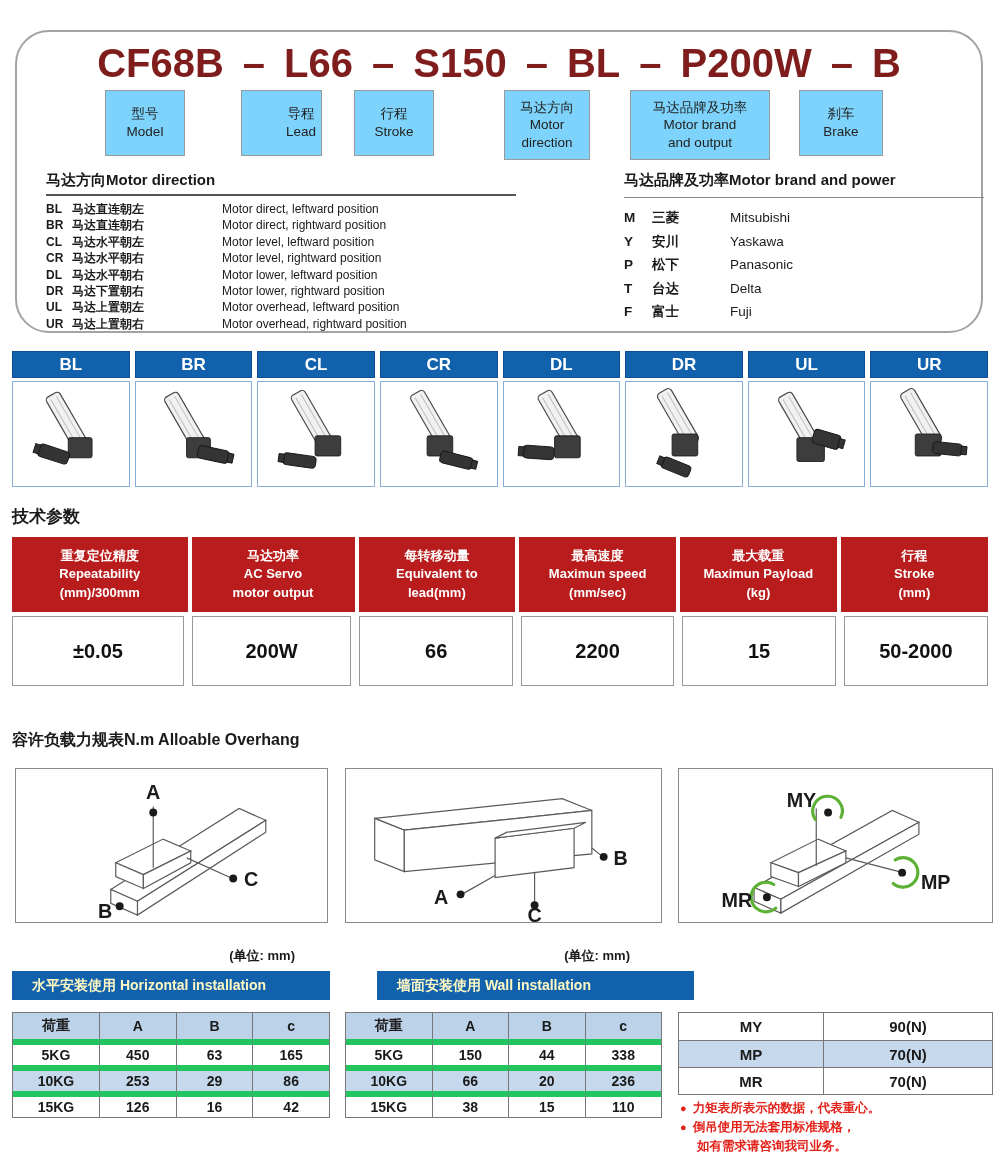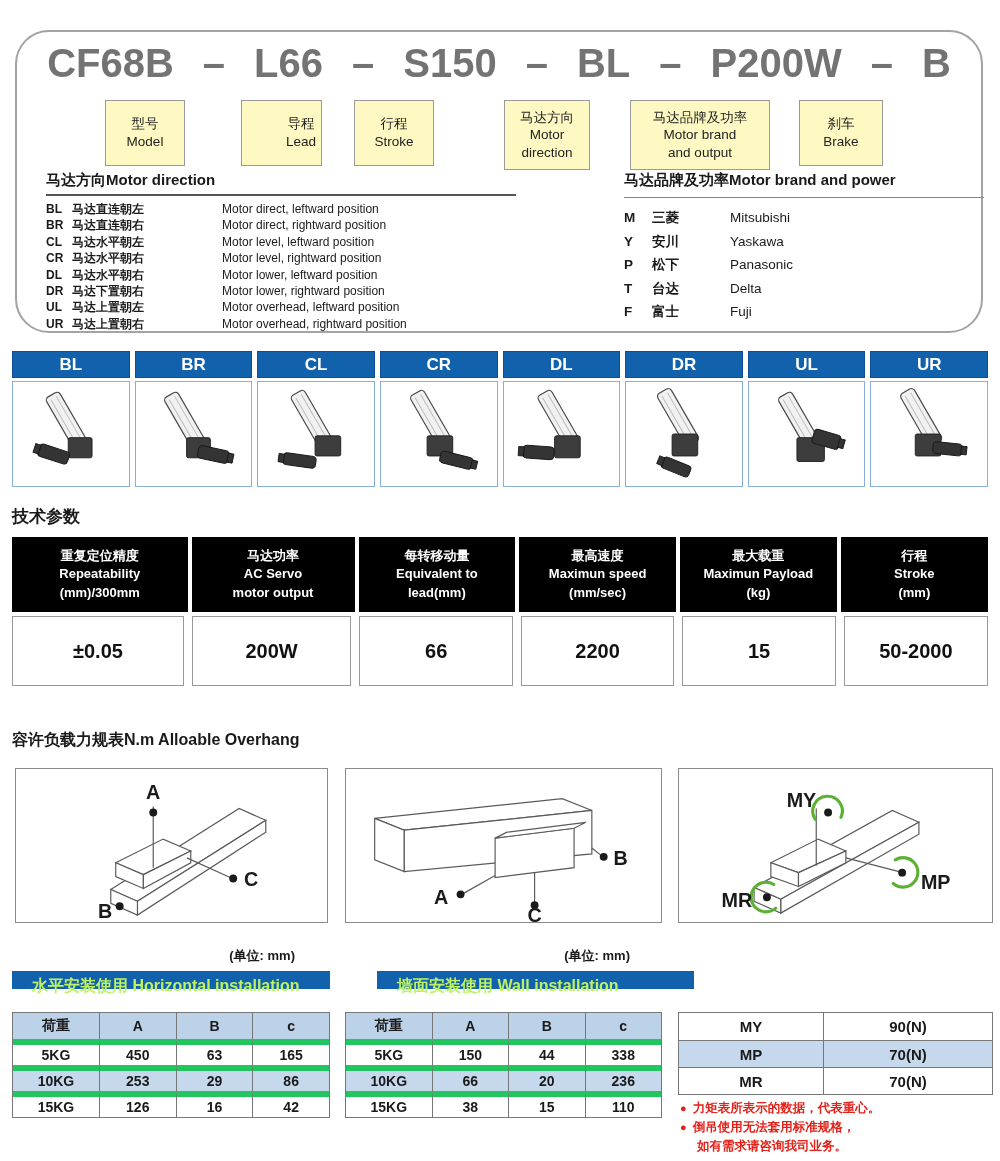--- a/index.html
+++ b/index.html
@@ -5,26 +5,26 @@
   * { margin:0; padding:0; box-sizing:border-box; }
   html,body { background:#ffffff; }
   body {
     width:1000px; height:1161px; position:relative;
     font-family:"Liberation Sans","DejaVu Sans",sans-serif; color:#1a1a1a;
   }
   
   .top-box { position:absolute; left:15px; top:30px; width:968px; height:303px;
     border:2px solid #a3a3a3; border-radius:34px; background:#fff; }
   .model-title { position:absolute; left:0; right:0; top:10px; height:42px;
-    display:flex; justify-content:center; align-items:center; gap:29px;
-    font-size:40px; font-weight:bold; color:#737373; letter-spacing:0; }
+    display:flex; justify-content:center; align-items:center; gap:19px;
+    font-size:40px; font-weight:bold; color:#7f1d1d; letter-spacing:0; }
   .model-title .dash { font-weight:bold; }
-  .mbox { position:absolute; top:58px; border:1.5px solid #9a9a9a; background:#fef9c3;
+  .mbox { position:absolute; top:58px; border:1.5px solid #9a9a9a; background:#7dd3fc;
     display:flex; flex-direction:column; justify-content:center; align-items:center;
-    text-align:center; font-size:13.5px; line-height:1.3; color:#222;margin-top:10px; }
+    text-align:center; font-size:13.5px; line-height:1.3; color:#222; }
   .mb0 { left:88px;  width:80px;  height:66px; }
   .mb1 { left:224px; width:81px;  height:66px;padding-left:39px; }
   .mb2 { left:337px; width:80px;  height:66px; }
   .mb3 { left:487px; width:86px;  height:70px; }
   .mb4 { left:613px; width:140px; height:70px; }
   .mb5 { left:782px; width:84px;  height:66px; }
   .dir-block { position:absolute; left:29px; top:139px; width:470px; }
   .dir-head { font-size:15px; font-weight:bold; padding-bottom:4px;
     border-bottom:2px solid #555; }
   .dir-rows { margin-top:5px; }
@@ -45,41 +45,41 @@
   .img-col {}
   .img-header { height:27px; background:#1261ad; border:1px solid #0d4f94;
     color:#fff; font-weight:bold; font-size:17px; display:flex;
     align-items:center; justify-content:center; }
   .img-box { margin-top:3px; height:106px; border:1px solid #87afd9;
     background:#fff; display:flex; align-items:center; justify-content:center; }
   
   .tech-title { position:absolute; left:12px; top:505px; font-size:17px; font-weight:bold; }
   .tech-header { position:absolute; left:12px; top:537px; width:976px; height:75px;
     display:grid; grid-template-columns:1.12fr 1.04fr 1fr 1fr 1fr 0.94fr; column-gap:4px; }
-  .tech-header .cell { background:#000000; color:#fff; display:flex;
+  .tech-header .cell { background:#b91c1c; color:#fff; display:flex;
     flex-direction:column; justify-content:center; align-items:center;
     text-align:center; font-size:13px; font-weight:bold; line-height:1.42; }
   .tech-values { position:absolute; left:12px; top:616px; width:976px; height:70px;
     display:grid; grid-template-columns:1.12fr 1.04fr 1fr 1fr 1fr 0.94fr; column-gap:8px; }
   .tech-values .cell { background:#fff; border:1px solid #999; display:flex;
     align-items:center; justify-content:center; font-size:20px; font-weight:bold; color:#111; }
   
   .overhang-title { position:absolute; left:12px; top:730px; font-size:16px; font-weight:bold; }
   .diag { position:absolute; top:768px; height:155px; border:1.5px solid #8a8a8a; background:#fff; }
   .d1 { left:15px;  width:313px; }
   .d2 { left:345px; width:317px; }
   .d3 { left:678px; width:315px; }
   .diag svg { display:block; width:100%; height:100%; }
   .dlabel { font-size:20px; font-weight:bold; fill:#1a1a1a; }
   
   .unit-label { position:absolute; top:947px; font-size:13px; font-weight:bold; text-align:right; }
   .u1 { left:12px;  width:283px; }
   .u2 { left:345px; width:285px; }
-  .bar { position:absolute; top:971px; height:18px; background:#1261ad; color:#bef264;
-    font-size:16px; font-weight:bold; line-height:29px; padding-left:20px; }
+  .bar { position:absolute; top:971px; height:29px; background:#1261ad; color:#fef9c3;
+    font-size:14px; font-weight:bold; line-height:29px; padding-left:20px; }
   .bar1 { left:12px;  width:318px; }
   .bar2 { left:345px; width:317px;margin-left:32px; }
   .bar3 { left:678px; width:315px;margin-top:41px; }
   .btable { position:absolute; top:1012px; border:1px solid #777; background:#fff; }
   .t1 { left:12px;  width:318px; }
   .t2 { left:345px; width:317px; }
   .trow { display:grid; grid-template-columns:1.12fr 1fr 1fr 1fr; height:26px; }
   .trow span { display:flex; align-items:center; justify-content:center;
     font-size:14px; font-weight:bold; border-left:1px solid #777; border-top:6px solid #22c55e; }
   .trow span:first-child { border-left:none; }

